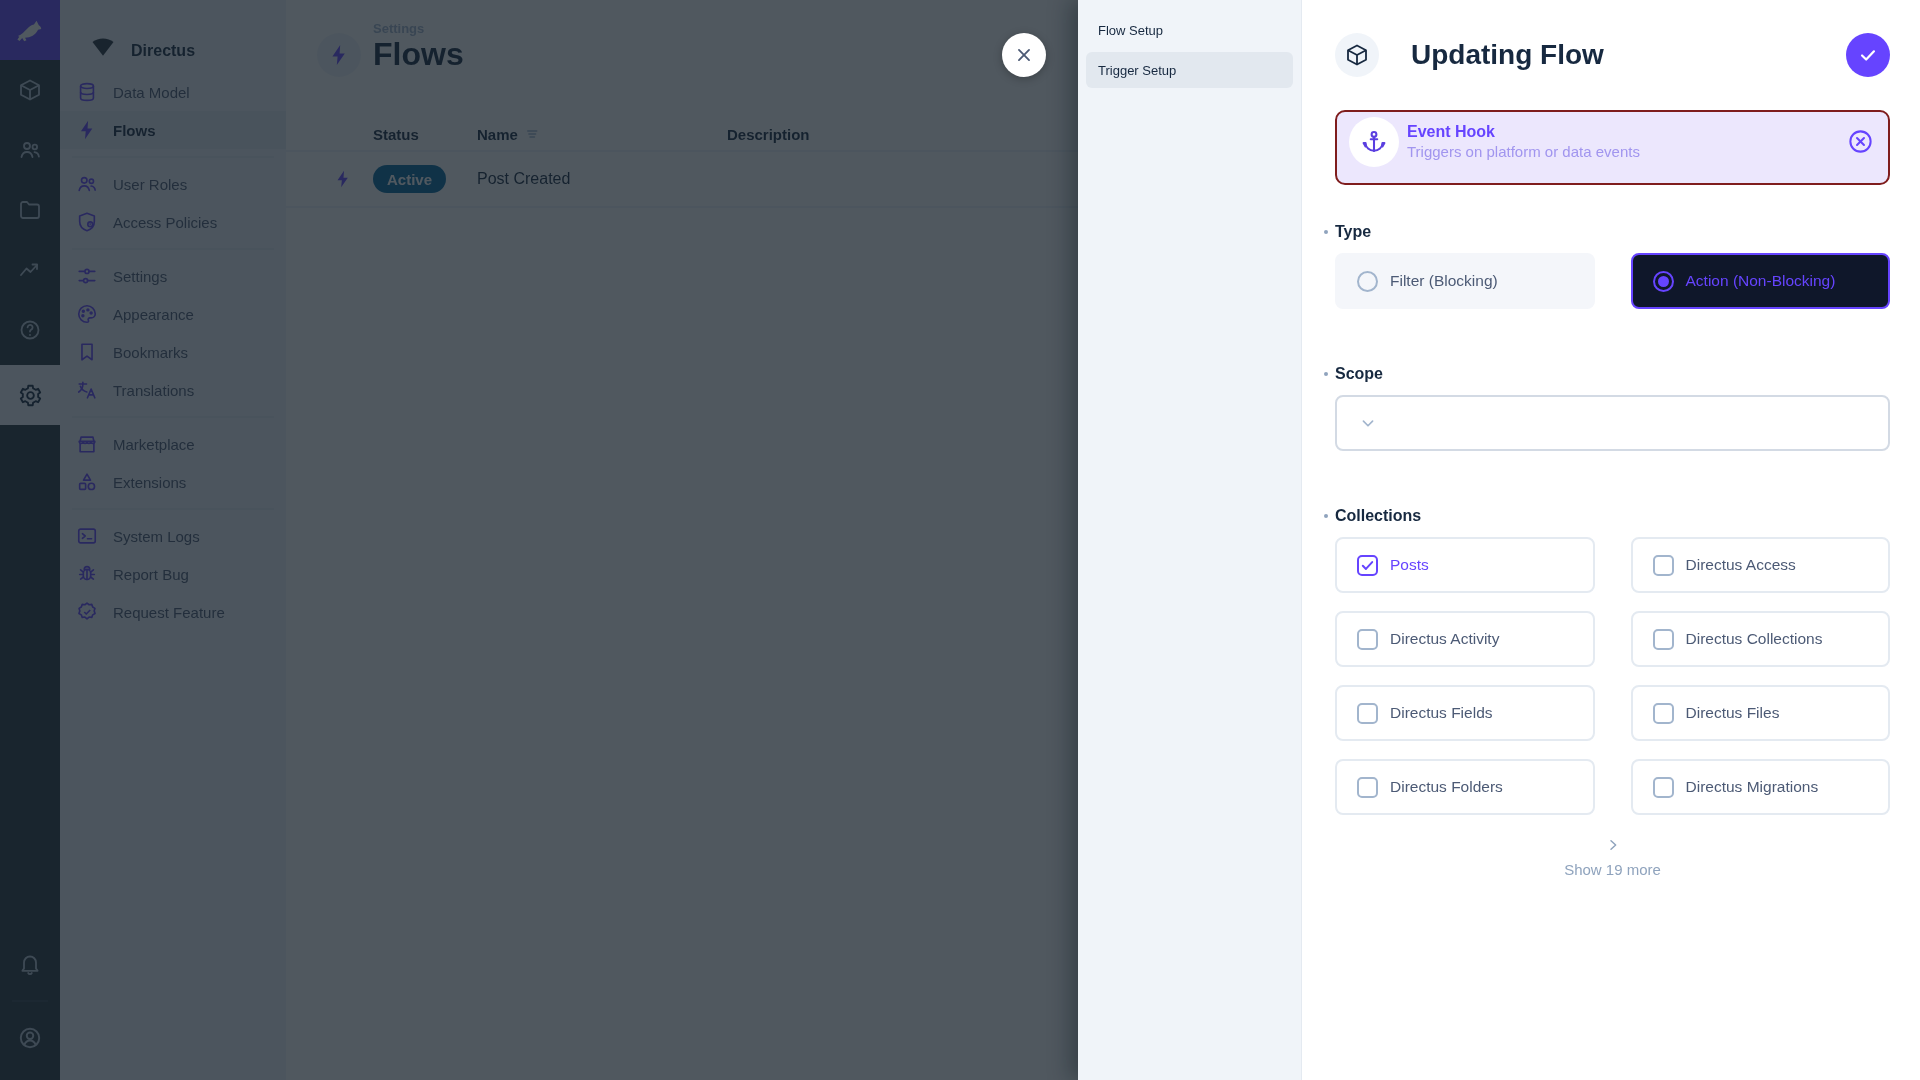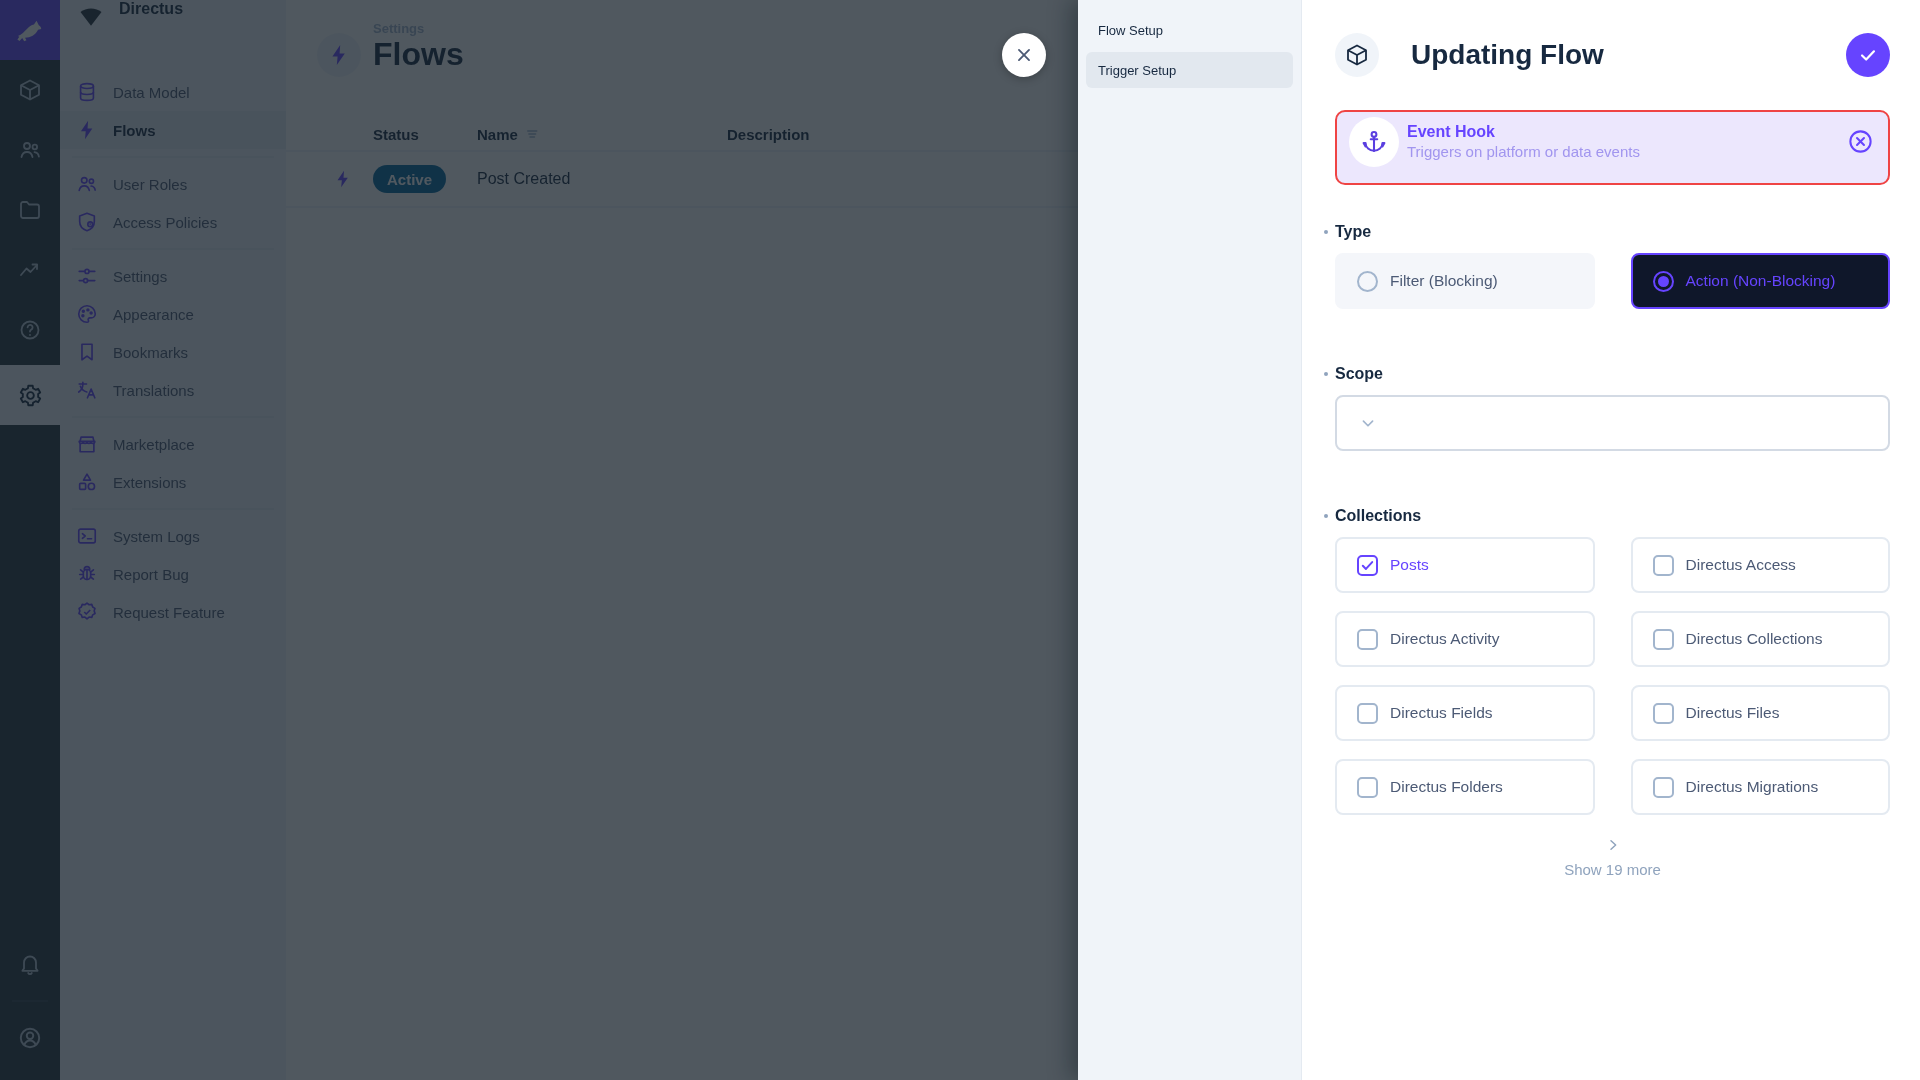--- a/index.html
+++ b/index.html
@@ -10,21 +10,21 @@
   
   .module-bar { position:absolute; left:0; top:0; width:60px; height:1080px; background:#25343f; z-index:1; }
   .logo-tile { width:60px; height:60px; background:#6644ff; display:flex; align-items:center; justify-content:center; }
   .mod-btn { width:60px; height:60px; display:flex; align-items:center; justify-content:center; color:#b8c6d4; }
   .mod-btn.active { background:#f0f4f9; color:#172940; margin-top:5px; }
   .mod-bottom { position:absolute; left:0; bottom:12px; width:60px; display:flex; flex-direction:column; align-items:center; }
   .mod-divider { width:36px; height:2px; background:#31424e; margin:6px 0; }
 
   
   .nav-sidebar { position:absolute; left:60px; top:0; width:226px; height:1080px; background:#f0f4f9; z-index:1; }
-  .nav-header { height:60px; display:flex; align-items:flex-start; gap:13px; padding:0 16px; }
+  .nav-header { height:60px; display:flex; align-items:flex-end; gap:13px; padding:0 16px;margin-left:12px; }
   .nav-header .proj-name { font-size:16px; font-weight:700; color:#172940; }
   .nav-list { list-style:none; padding-top:13px; }
   .nav-item { height:38px; display:flex; align-items:center; gap:13px; padding:0 16px; font-size:15px; font-weight:500; color:#4c5a75; }
   .nav-item .nv-ic { color:#6644ff; flex:0 0 24px; }
   .nav-item.active { background:#e4eaf1; color:#172940; font-weight:600; }
   .nav-divider { height:2px; background:#e4eaf1; margin:7px 12px; }
 
   
   .main { position:absolute; left:286px; top:0; right:0; height:1080px; background:#fff; z-index:1; }
   .page-header { position:absolute; left:31px; top:22px; display:flex; align-items:flex-start; gap:12px; }
@@ -48,21 +48,21 @@
   .drawer-nav { width:224px; background:#f0f4f9; padding:12px 8px; border-right:1px solid #e4eaf1; }
   .d-nav-item { height:36px; margin-bottom:4px; display:flex; align-items:center; padding:0 12px; border-radius:6px; font-size:13px; font-weight:500; color:#172940; cursor:pointer; }
   .d-nav-item.active { background:#e2e8ef; }
   .drawer-content { flex:1; background:#fff; padding:33px 30px 0 33px; position:relative; }
 
   .d-header { height:44px; display:flex; align-items:center; gap:32px; margin-bottom:33px; }
   .d-title-circle { width:44px; height:44px; border-radius:50%; background:#f0f4f9; display:flex; align-items:center; justify-content:center; color:#172940; }
   .d-title { font-size:28px; font-weight:700; color:#172940; flex:1; }
   .save-btn { width:44px; height:44px; border-radius:50%; background:#6644ff; border:none; color:#fff; display:flex; align-items:center; justify-content:center; cursor:pointer; }
 
-  .event-card { height:75px; border:2px solid #ef4444; background:#ece7fd; border-radius:10px; display:flex; align-items:center; padding:0 14px 12px 12px; gap:8px; margin-bottom:38px; }
+  .event-card { height:75px; border:2px solid #7f1d1d; background:#ece7fd; border-radius:10px; display:flex; align-items:center; padding:0 14px 12px 12px; gap:8px; margin-bottom:38px; }
   .anchor-circle { width:50px; height:50px; border-radius:50%; background:#fff; display:flex; align-items:center; justify-content:center; color:#5a3fe0; }
   .event-texts { flex:1; }
   .event-title { font-size:16px; font-weight:600; color:#6644ff; line-height:21px; }
   .event-sub { font-size:15px; color:#a195ef; line-height:20px; }
   .event-deselect { color:#6644ff; background:none; border:none; cursor:pointer; }
 
   .fsection { margin-top:0; }
   .fsection + .fsection { margin-top:56px; }
   .flabel { position:relative; font-size:16px; font-weight:700; color:#172940; margin-bottom:12px; line-height:18px; }
   .flabel::before { content:""; position:absolute; left:-11px; top:7px; width:4px; height:4px; border-radius:50%; background:#8fa3bd; }

